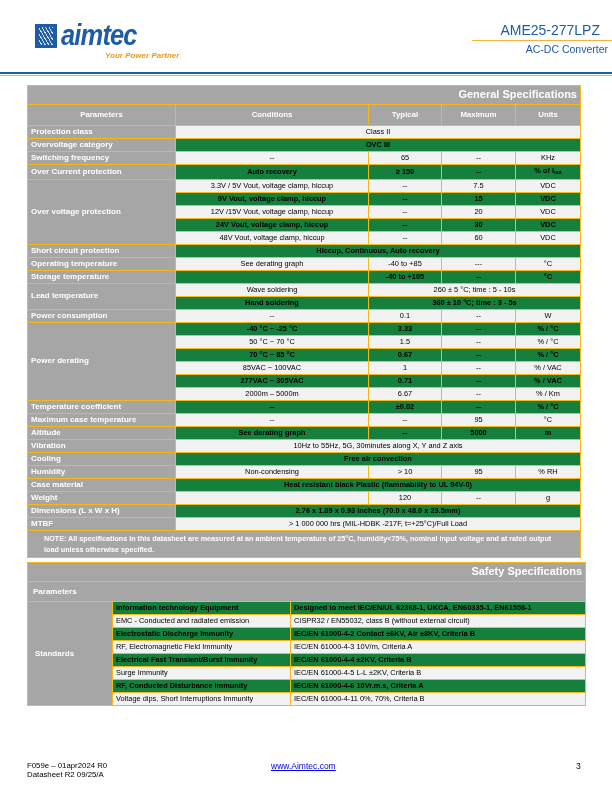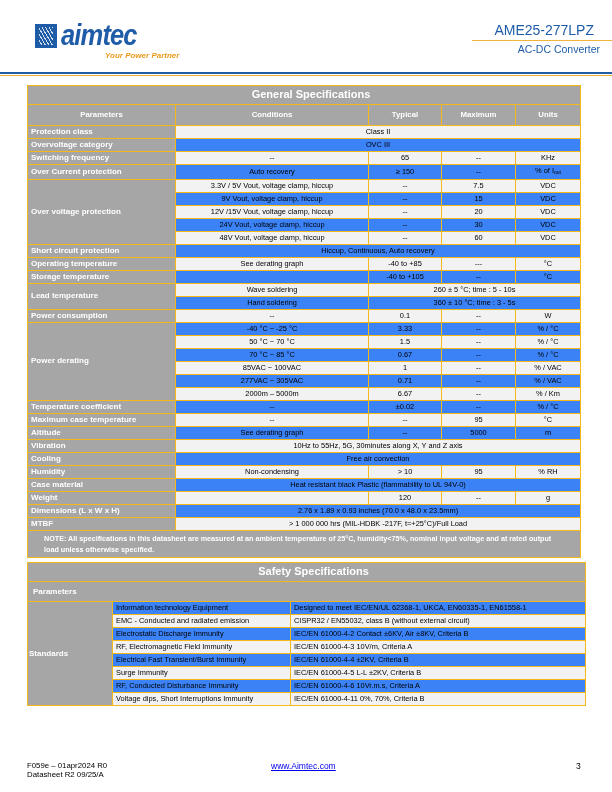--- a/index.html
+++ b/index.html
@@ -9,36 +9,36 @@
   .header { position: absolute; left: 0; top: 0; width: 612px; height: 70px; }
   .logo { position: absolute; left: 35px; top: 22px; width: 130px; height: 40px; font-style: italic; }
   .logo-mark { position: absolute; left: 0; top: 2px; width: 22px; height: 24px; background: #1f5ca8; overflow: hidden; }
   .logo-mark span { position: absolute; left: 4px; top: 3px; width: 14px; height: 18px;
     background: repeating-linear-gradient(60deg, transparent 0 2px, #ffffff 2px 3px); opacity: .8; }
   .logo-word { position: absolute; left: 26px; top: -4px; font-family: "Liberation Sans", sans-serif; font-weight: bold;
     font-size: 30px; letter-spacing: -1px; color: #1f5ca8; transform: scaleX(0.85); transform-origin: left top; }
   .logo-tag { position: absolute; left: 26px; top: 29px; font-size: 8px; font-weight: bold; color: #e99a1c; white-space: nowrap; margin-left: 44px; }
 
   .title-block { position: absolute; right: 0; top: 22px; width: 140px; text-align: right; }
-  .product { font-size: 14px; color: #1f5ca8; padding-right: 18px; line-height: 16px; }
+  .product { font-size: 14px; color: #1f5ca8; padding-right: 12px; line-height: 16px; }
   .title-rule { height: 1px; background: #f2b33a; margin: 2px 0 2px 0; }
-  .subtitle { font-size: 10.5px; color: #1f5ca8; padding-right: 12px; }
+  .subtitle { font-size: 10.5px; color: #1f5ca8; padding-right: 4px; }
 
   .hdr-rule1 { position: absolute; left: 0; top: 72px; width: 612px; height: 2px; background: #1f5ca8; }
   .hdr-rule2 { position: absolute; left: 0; top: 75px; width: 612px; height: 1px; background: #e9b030; }
 
   table { border-collapse: collapse; table-layout: fixed; position: absolute; }
   td, th { border: 1px solid #f4b919; font-size: 7.4px; line-height: 11.5px; height: 13px; padding: 0 3px; white-space: nowrap; overflow: hidden; }
-  .sec-title { background: #a6a6a6; color: #ffffff; font-size: 11px; font-weight: bold; text-align: center; height: 19px; padding-left: 17px; }
+  .sec-title { background: #a6a6a6; color: #ffffff; font-size: 11px; font-weight: bold; text-align: right; height: 19px; padding-left: 17px; }
   .col-head { background: #a6a6a6; color: #ffffff; font-weight: bold; text-align: center; height: 21px; font-size: 7.8px; }
   .param { background: #a6a6a6; color: #ffffff; font-weight: bold; text-align: left; font-size: 8px; margin-left: 24px; }
   .c { text-align: center; }
   .l { text-align: left; }
   .odd td:not(.param) { background: #f2f2f2; }
-  .even td:not(.param) { background: #3b82f6; }
+  .even td:not(.param) { background: #15803d; font-weight: bold; }
   .note { background: #a6a6a6; color: #ffffff; font-weight: bold; white-space: normal; line-height: 11px; height: 26px; padding: 2px 16px; font-size: 7.2px; }
 
   #general { left: 27px; top: 85px; width: 553px; }
   #safety { left: 27px; top: 562px; width: 558px; }
 
   .footer-left { position: absolute; left: 27px; top: 761px; font-size: 7.8px; line-height: 9px; color: #000; }
   .footer-link { position: absolute; left: 271px; top: 761px; font-size: 8.5px; color: #0000ee; text-decoration: underline; }
   .footer-page { position: absolute; left: 576px; top: 761px; font-size: 8.5px; }
   sub { font-size: 5px; vertical-align: -1px; }
 </style>
@@ -280,21 +280,21 @@
       <col style="width:295px">
     </colgroup>
   <tbody>
       <tr>
         <td colspan="3" class="sec-title">Safety Specifications</td>
       </tr>
   <tr>
         <td colspan="3" class="param" style="height:20px;padding-left:5px;">Parameters</td>
       </tr>
   <tr class="even">
-    <td class="param" rowspan="8" style="padding-left:1px;">Standards</td>
+    <td class="param" rowspan="8" style="padding-left:7px;">Standards</td>
     <td class="l">Information technology Equipment</td>
     <td class="l">Designed to meet IEC/EN/UL 62368-1, UKCA, EN60335-1, EN61558-1</td>
   </tr>
   <tr class="odd">
     <td class="l">EMC - Conducted and radiated emission</td>
     <td class="l">CISPR32 / EN55032, class B  (without external circuit)</td>
   </tr>
   <tr class="even">
     <td class="l">Electrostatic Discharge Immunity</td>
     <td class="l">IEC/EN 61000-4-2 Contact ±6KV, Air ±8KV, Criteria B</td>

